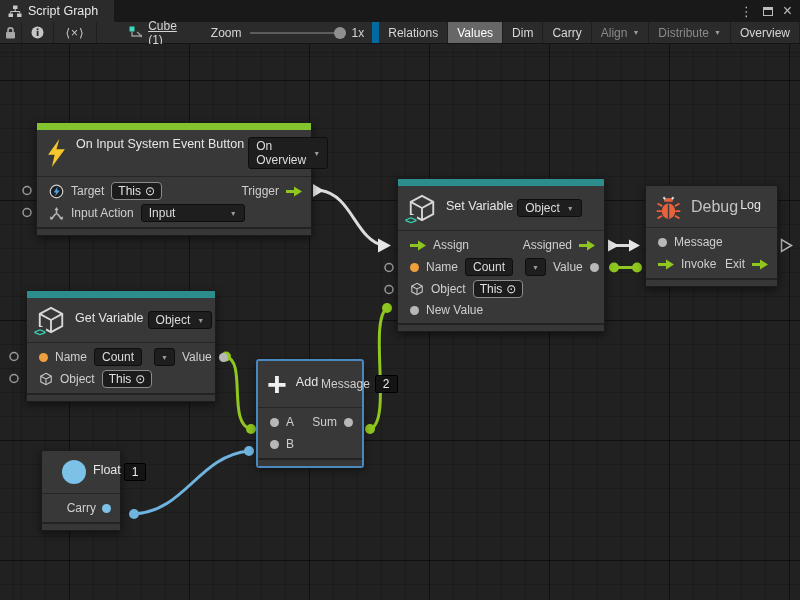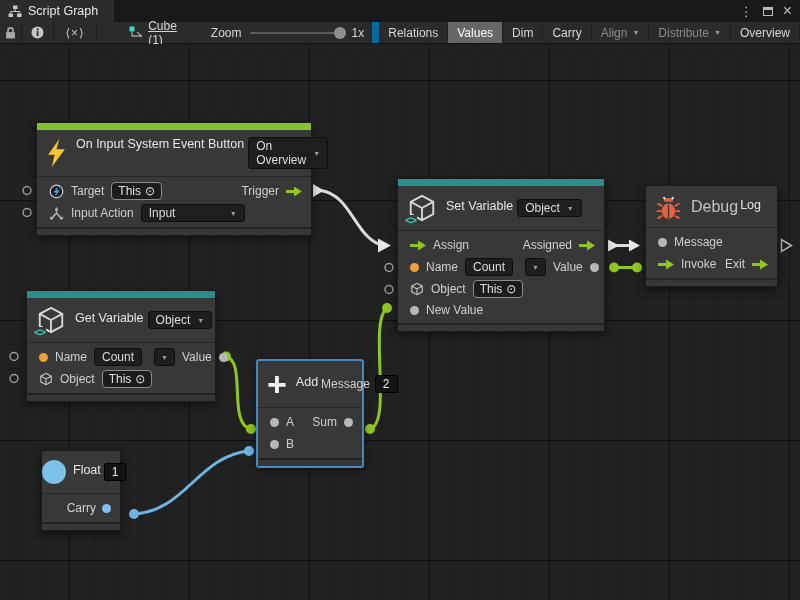--- a/index.html
+++ b/index.html
@@ -440,21 +440,21 @@
         </div>
         <div class="nrow">
           <span class="dot"></span>
           <span>B</span>
         </div>
       </div>
       <div class="nfooter"></div>
     </div>
 
     <div class="node" style="left:41px; top:406px; width:80px;">
-      <div class="nhead" style="padding:9px 0; gap:7px;">
+      <div class="nhead" style="padding:9px 20px; gap:7px;">
         <span class="float-circle"></span>
         <span class="ncol" style="gap:3px;">
           <span class="ntitle">Float</span>
           <span class="valbox">1</span>
         </span>
       </div>
       <div class="nbody">
         <div class="nrow" style="justify-content:flex-end; gap:6px;">
           <span>Carry</span>
           <span class="dot blue"></span>

